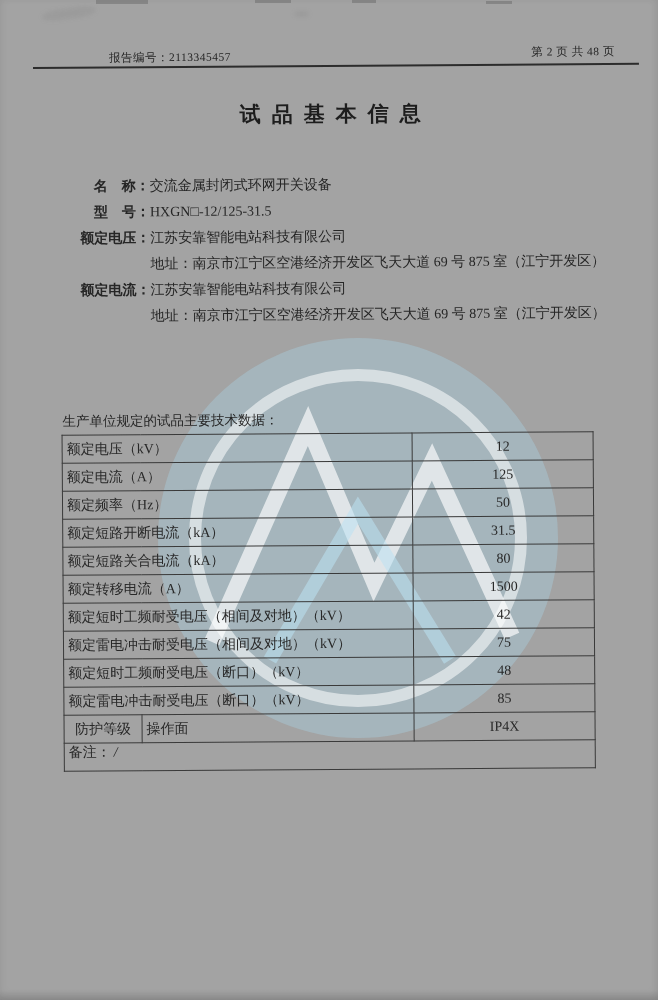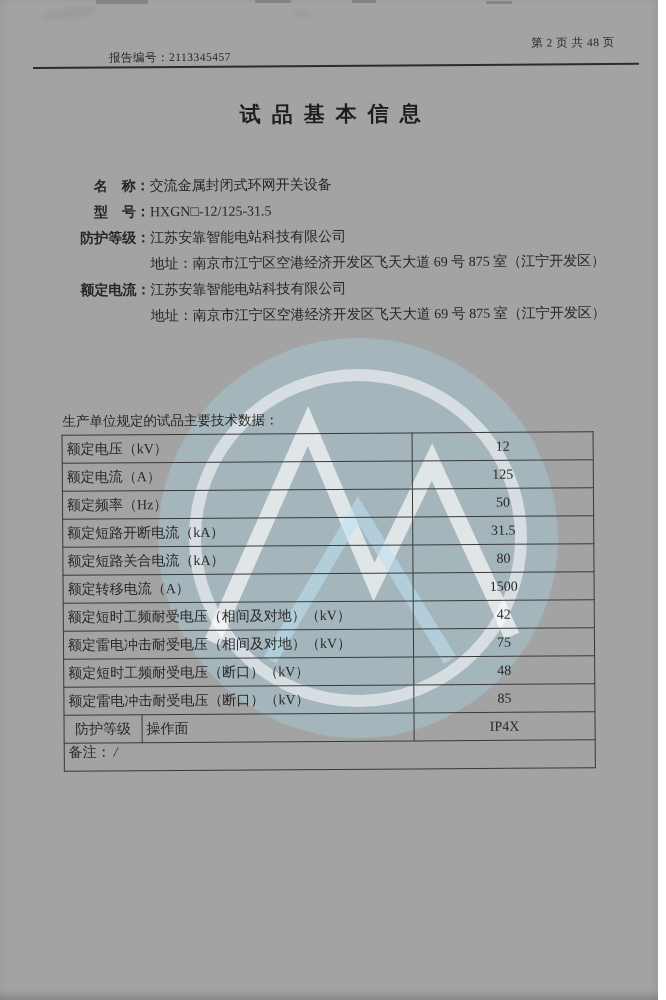--- a/index.html
+++ b/index.html
@@ -43,21 +43,21 @@
     position: absolute; inset: 0;
     transform: rotate(-0.4deg);
     transform-origin: 50% 50%;
     z-index: 1;
   }
   .hdr-left {
     position: absolute; left: 112px; top: 49px;
     font-size: 11.5px; letter-spacing: 0.5px;
   }
   .hdr-right {
-    position: absolute; right: 40px; top: 37px;
+    position: absolute; right: 40px; top: 46px;
     font-size: 11.5px; letter-spacing: 0.5px;
   }
   .hdr-rule {
     position: absolute; left: 36px; top: 65px; width: 606px; height: 2px;
     background: #2c2c2c;
   }
   .doc-title {
     position: absolute; left: 0; top: 100px; width: 666px;
     text-align: center;
     font-size: 21px; font-weight: bold;
@@ -126,21 +126,21 @@
     <div class="info">
       <div class="frow">
         <span class="flabel">名　称：</span>
         <span class="fvalue">交流金属封闭式环网开关设备</span>
       </div>
       <div class="frow">
         <span class="flabel">型　号：</span>
         <span class="fvalue">HXGN□-12/125-31.5</span>
       </div>
       <div class="frow">
-        <span class="flabel">防护等级：</span>
+        <span class="flabel">额定电压：</span>
         <span class="fvalue">江苏安靠智能电站科技有限公司</span>
       </div>
       <div class="addr">地址：南京市江宁区空港经济开发区飞天大道 69 号 875 室（江宁开发区）</div>
       <div class="frow">
         <span class="flabel">额定电流：</span>
         <span class="fvalue">江苏安靠智能电站科技有限公司</span>
       </div>
       <div class="addr">地址：南京市江宁区空港经济开发区飞天大道 69 号 875 室（江宁开发区）</div>
     </div>
 

